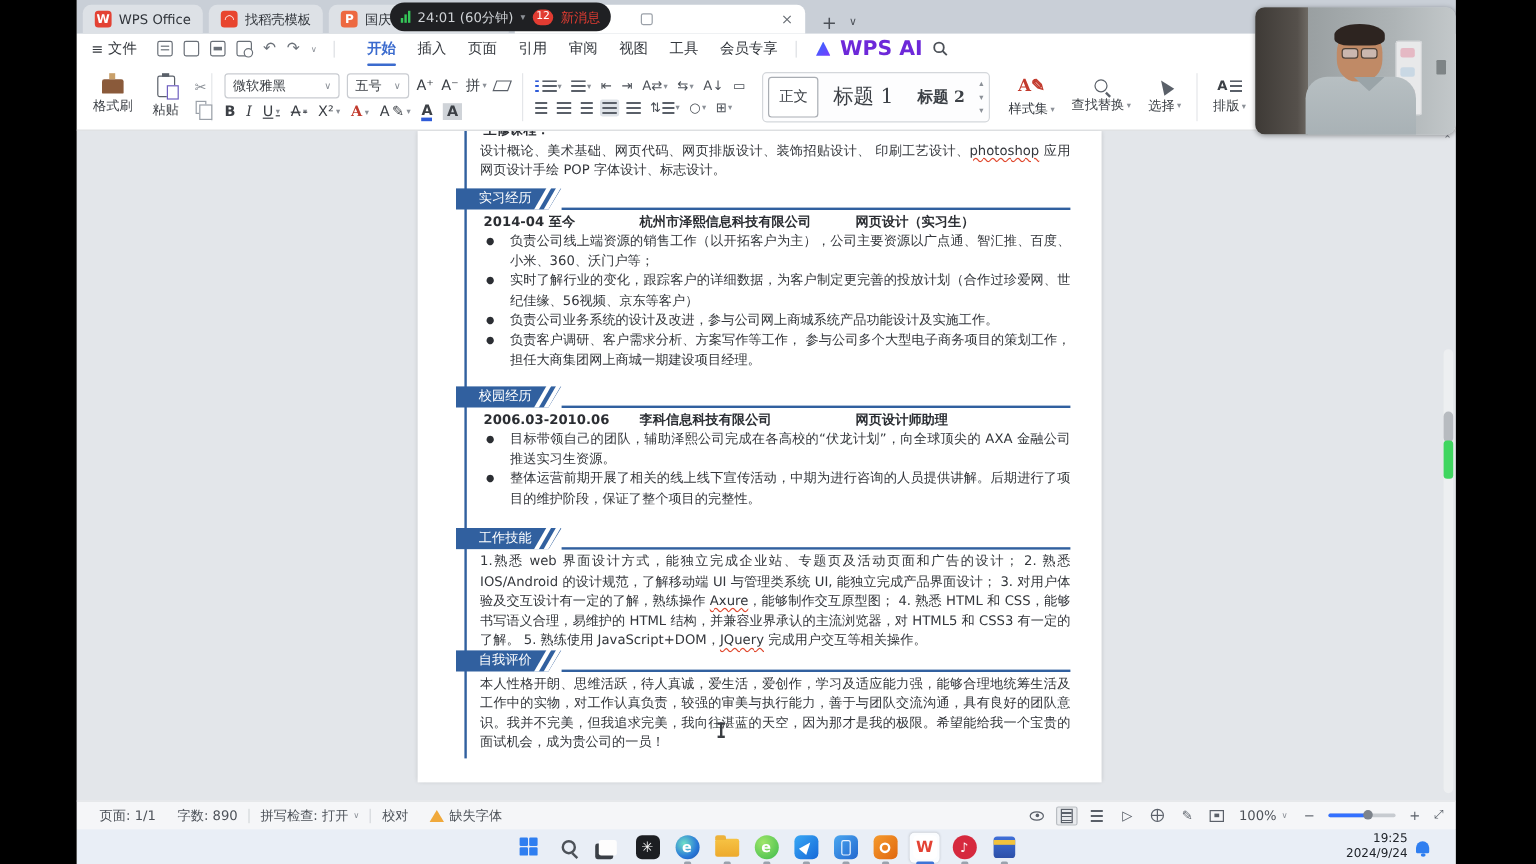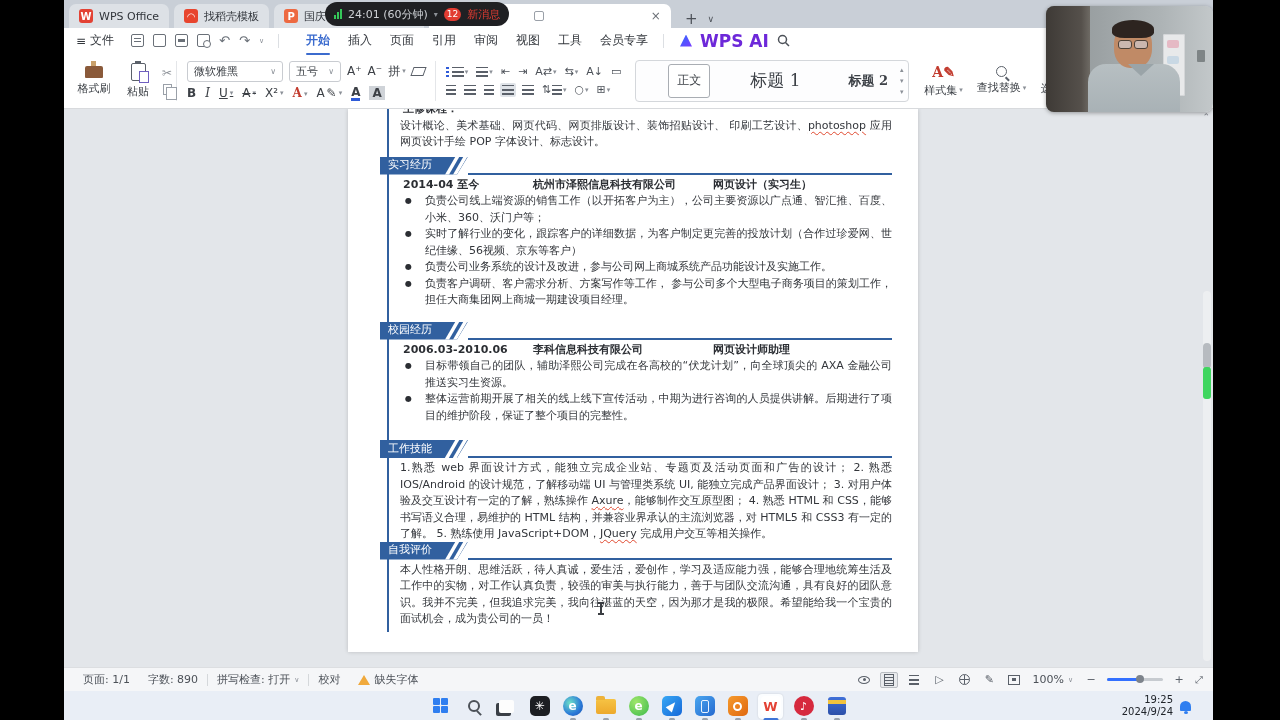--- a/index.html
+++ b/index.html
@@ -81,21 +81,21 @@
   .pico { display:flex; align-items:center; gap:1px; font-size:11px; color:#4c5158; }
   .pico .c { font-size:7px; color:#8b9097; }
   .bars { width:12px; height:10px; background:repeating-linear-gradient(to bottom,#5a6069 0 1.4px,transparent 1.4px 4.2px); }
   .bars.short { background:
       repeating-linear-gradient(to bottom,#5a6069 0 1.4px,transparent 1.4px 4.2px);
       width:10px; }
   .pico.active { background:#dfe3e8; border-radius:2px; padding:2px; margin:-2px; }
   .dotlist { width:3px; height:10px; background:repeating-linear-gradient(to bottom,#2f5bd8 0 1.6px,transparent 1.6px 4.2px); margin-right:2px; }
   .styles-gallery { display:flex; align-items:center; border:1px solid #d4d7db; border-radius:4px; height:42px;
                     padding:2px 4px; margin:0 8px; gap:4px; background:#fdfdfe; }
-  .style-item { padding:2px 8px; display:flex; align-items:center; justify-content:center; height:34px;margin-left:28px; }
+  .style-item { padding:2px 8px; display:flex; align-items:center; justify-content:center; height:34px; }
   .style-item.sel { border:1.4px solid #a9adb3; border-radius:3px; background:#fff; font-size:12px; }
   .style-h1 { font-family:"DejaVu Serif",serif; font-size:17px; }
   .style-h2 { font-family:"DejaVu Serif",serif; font-size:13px; font-weight:bold; }
   .gal-arrows { display:flex; flex-direction:column; gap:3px; color:#8b9097; font-size:7px; align-items:center; }
   .rtool { display:flex; flex-direction:column; align-items:center; gap:3px; width:54px; font-size:11px; }
   .rtool .lab { display:flex; align-items:center; gap:2px; }
   .mag { width:11px; height:11px; border:1.6px solid #5a6069; border-radius:50%; position:relative; }
   .mag::after { content:''; position:absolute; right:-4px; bottom:-4px; width:5px; height:1.6px; background:#5a6069; transform:rotate(45deg); }
   .cursor-arrow { width:0; height:0; border-left:5px solid transparent; border-right:5px solid transparent;
                   border-bottom:12px solid #5a6069; transform:rotate(-35deg); }
@@ -106,21 +106,21 @@
   .docarea { position:relative; height:558px; background:#e3e6ea; overflow:hidden; }
   .page { position:absolute; left:284px; top:0; width:570px; height:543px; background:#fff;
           box-shadow:0 0 4px rgba(0,0,0,.18); overflow:hidden; }
   .vline { position:absolute; left:39px; top:0; width:2px; height:523px; background:#31609f; }
   .content { position:absolute; left:52px; top:-8px; width:492px; font-size:11px; color:#33363b; line-height:16.5px; }
   .c-bold { font-weight:bold; color:#2b2e33; }
   .para { text-align:justify; }
   .sp { text-decoration:underline wavy #e0492f 1px; text-underline-offset:2px; }
   .banner-row { display:flex; align-items:flex-end; margin:6px 0 2px -20px; height:18px; }
   .banner { position:relative; width:88px; height:18px; background:#31609f; color:#fff; font-size:11px;
-            display:flex; align-items:center; padding-left:8px;
+            display:flex; align-items:center; padding-left:19px;
             clip-path:polygon(0 0,100% 0,calc(100% - 11px) 100%,0 100%); }
   .banner .stripe { position:absolute; top:-2px; bottom:-2px; width:4px; background:#fff; transform:skewX(-30deg); }
   .banner .s1 { right:14px; } .banner .s2 { right:6px; }
   .rule { flex:1; height:18px; border-bottom:2px solid #31609f; }
   .entry { display:flex; margin-top:2px; color:#2b2e33; }
   .edate { width:133px; padding-left:3px; }
   .ecomp { width:180px; }
   .bullet { position:relative; padding-left:25px; text-align:justify; }
   .bullet::before { content:'●'; position:absolute; left:5px; top:0; font-size:8px; color:#2b2e33; }
   .ibeam { position:absolute; left:200px; top:501px; width:2px; height:13px; background:#3a3d42; }

